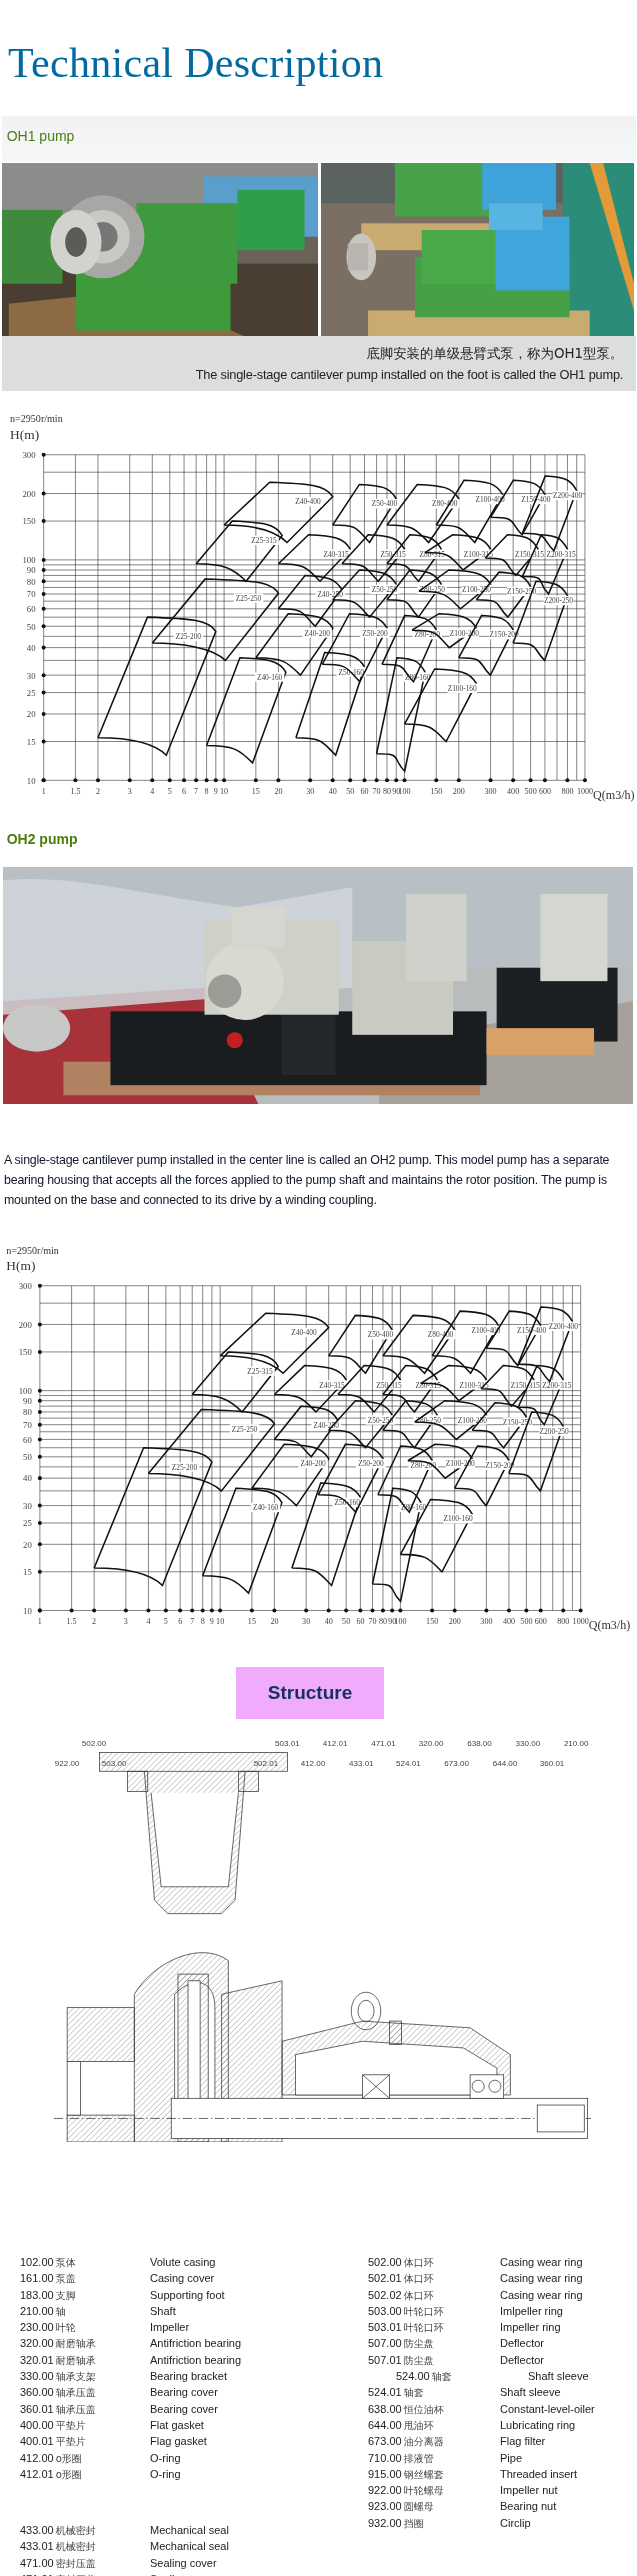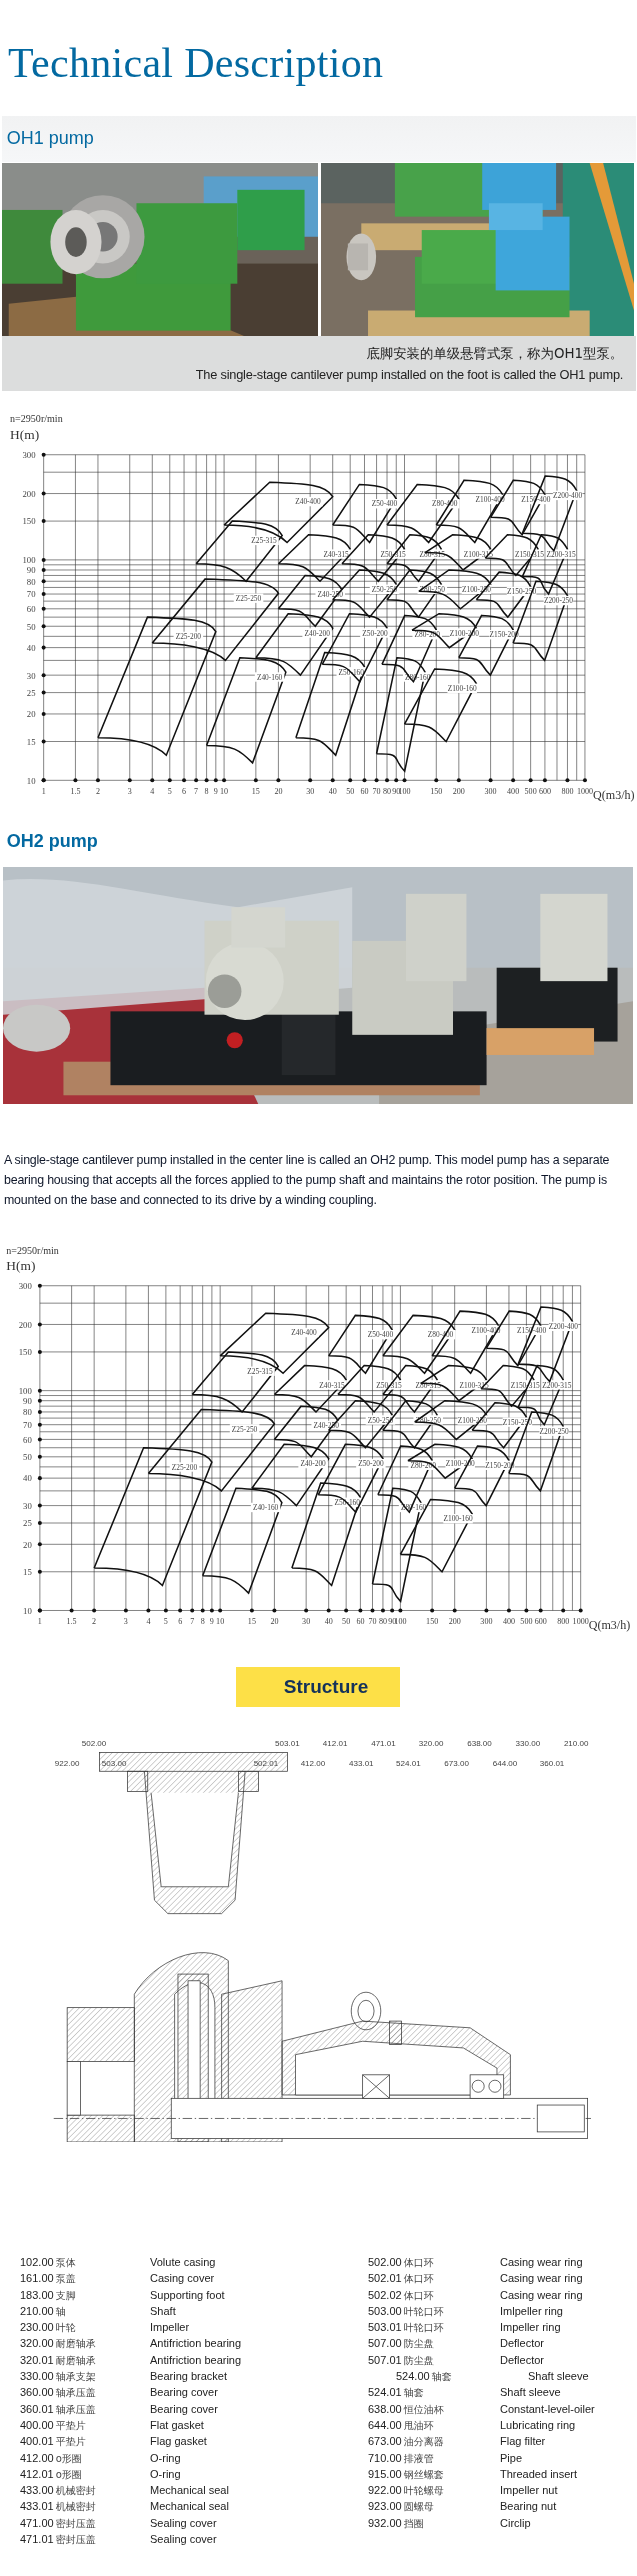--- a/index.html
+++ b/index.html
@@ -1,28 +1,28 @@
 <!DOCTYPE html>
 <html style="font-size:10.7px"><head>
 <meta charset="utf-8">
 <style>
   html, body { margin: 0; padding: 0; background: #ffffff; }
   body { width: 638px; height: 2576px; position: relative; overflow: hidden; font-family: "Liberation Sans", sans-serif; color: #222; }
   .title { position: absolute; left: 8px; top: 39px; font-family: "Liberation Serif", serif; font-size: 42px; color: #0369a1; font-weight: normal; letter-spacing: 0.3px; }
   .oh1-header { position: absolute; left: 2px; top: 116px; width: 634px; height: 46px; background: linear-gradient(#f1f2f3, #f6f7f8); }
-  .section-label { position: absolute; font-size: 18px; color: #0369a1; font-family: "Liberation Sans", sans-serif; }
+  .section-label { position: absolute; font-size: 14px; color: #4d7c0f; font-family: "Liberation Sans", sans-serif; }
   .photo { position: absolute; overflow: hidden; }
   .photo svg { width: 100%; height: 100%; display: block; }
   .caption-band { position: absolute; left: 2px; top: 336px; width: 634px; height: 55px; background: #dcdddd; }
   .cap-cn { position: absolute; right: 14.8px; top: 345px; font-size: 13.4px; color: #222; font-family: "DejaVu Sans", sans-serif; }
   .cap-en { position: absolute; right: 14.8px; top: 367px; font-size: 12.8px; color: #222; letter-spacing: -0.2px; }
   .chart { position: absolute; left: 0; width: 638px; }
   .chart svg { display: block; }
   .oh2-text { position: absolute; left: 4px; top: 1150px; width: 630px; font-size: 12.4px; line-height: 20px; color: #0f172a; letter-spacing: -0.2px; }
-  .structure-btn { position: absolute; left: 236px; top: 1667px; width: 148px; height: 40px; background: #fde047; color: #14325a; font-size: 19px; font-weight: bold; display: flex; align-items: center; justify-content: center; padding-left: 16px; }
+  .structure-btn { position: absolute; left: 236px; top: 1667px; width: 148px; height: 52px; background: #f0abfc; color: #14325a; font-size: 19px; font-weight: bold; display: flex; align-items: center; justify-content: center; }
   .diagram { position: absolute; left: 0; top: 1739px; width: 638px; height: 403px; }
   .parts { position: absolute; top: 2256px; font-size: 11px; color: #222; }
   .parts .row { height: 16.3px; display: flex; white-space: nowrap; }
   .parts .num { display: inline-block; }
   .parts .cn { display: inline-block; font-family: "DejaVu Sans", sans-serif; font-size: 10px; color: #444; margin-left: 2px; text-align: center; }
   .parts .en { position: absolute; }
 </style>
 </head>
 <body>
 
@@ -729,21 +729,21 @@
       <div class="row" style="position: relative;">
         <span class="num">412.00</span>
         <span class="cn">o形圈</span>
         <span class="en" style="left:130px">O-ring</span>
       </div>
       <div class="row" style="position: relative;">
         <span class="num">412.01</span>
         <span class="cn">o形圈</span>
         <span class="en" style="left:130px">O-ring</span>
       </div>
-      <div class="row" style="position: relative;">
+      <div class="row" style="position: relative; margin-top: 40px;">
         <span class="num">433.00</span>
         <span class="cn">机械密封</span>
         <span class="en" style="left:130px">Mechanical seal</span>
       </div>
       <div class="row" style="position: relative;">
         <span class="num">433.01</span>
         <span class="cn">机械密封</span>
         <span class="en" style="left:130px">Mechanical seal</span>
       </div>
       <div class="row" style="position: relative;">

